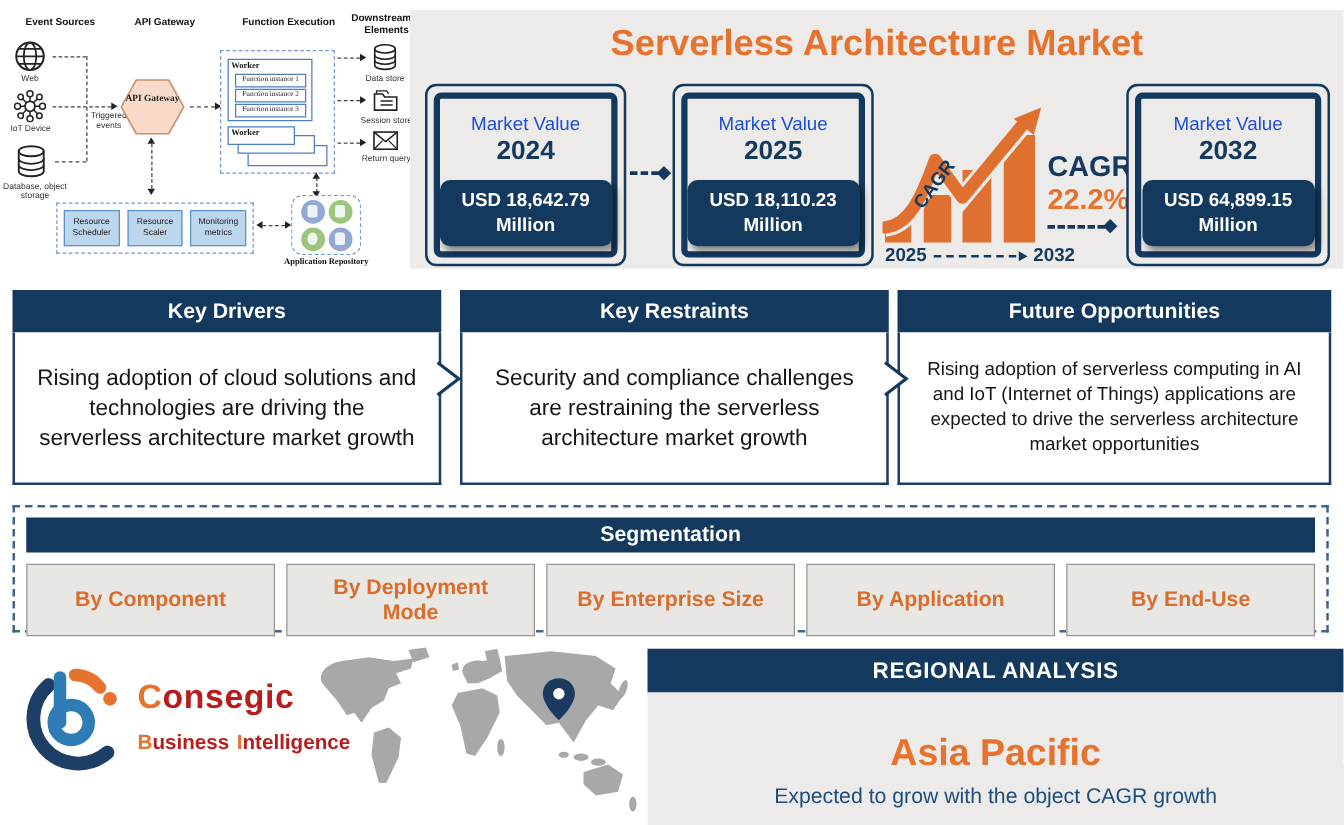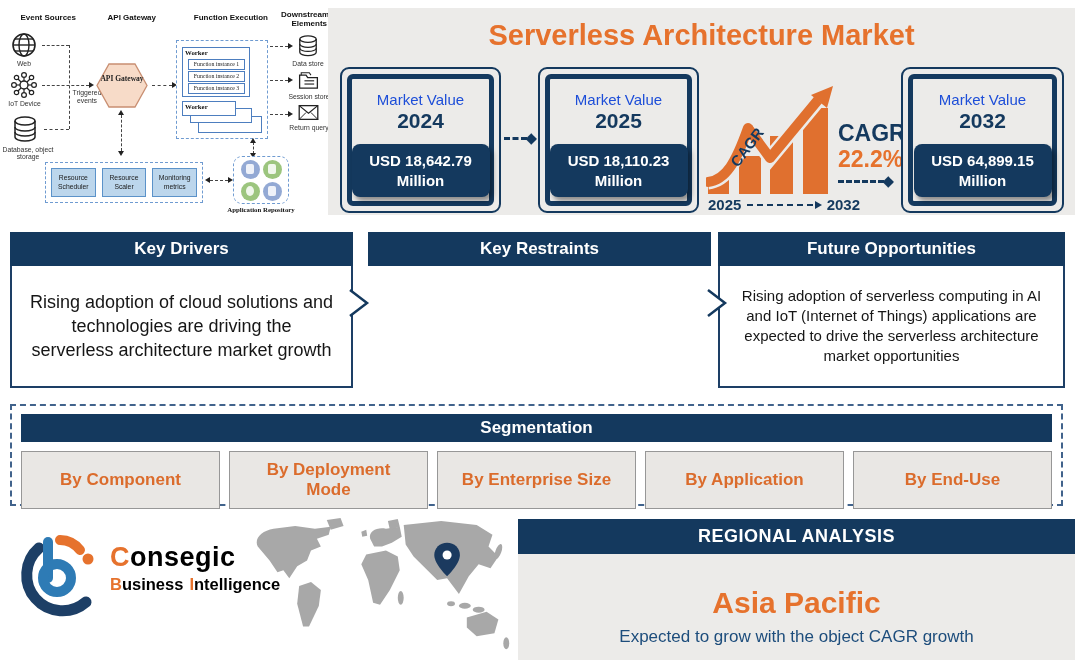--- a/index.html
+++ b/index.html
@@ -49,22 +49,22 @@
     font-weight:bold;font-size:17px;padding:4px 0}
   .seg-items{display:flex;gap:9px;margin:9px 9px 0}
   .seg-item{flex:1;background:#e9e7e4;border:1px solid #979797;color:#db6c2c;font-weight:bold;
     font-size:17px;display:flex;align-items:center;justify-content:center;text-align:center;
     height:56px;line-height:1.15;padding:0 14px}
 
   
   .brand{position:absolute;left:16px;top:526px;display:flex;align-items:flex-start}
   .brand-text{margin-left:8px;margin-top:16px}
   .brand-name{font-size:27px;font-weight:bold;letter-spacing:.5px}
-  .brand-line2{font-size:16.5px;font-weight:bold;margin-top:2px}
-  .t-orange{color:#e6722d}.t-navy{color:#000000}
+  .brand-line2{font-size:16.5px;font-weight:bold;margin-top:12px}
+  .t-orange{color:#e6722d}.t-navy{color:#b91c1c}
   .sp{margin-right:6px}
 
   .regional{position:absolute;left:518px;top:519px;width:557px;height:119px}
   .regional-header{background:#14395e;color:#fff;font-weight:bold;font-size:18px;
     text-align:center;padding:7px 0;letter-spacing:.5px}
   .regional-body{background:#ecebe9;height:107px;text-align:center}
   .region-name{color:#e6722d;font-size:30px;font-weight:bold;padding-top:32px}
   .region-note{color:#1d4d7c;font-size:17px;margin-top:7px}
 
   
@@ -307,20 +307,21 @@
 
   <div class="insight" style="left:10px;width:343px">
     <div class="insight-header">Key Drivers</div>
     <div class="insight-body">Rising adoption of cloud solutions and technologies are driving the serverless architecture market growth</div>
   </div>
   <svg class="chevron" style="left:347px" width="24" height="30" viewBox="0 0 24 30">
     <polyline points="3,2 20,15 3,28" fill="#fff" stroke="#14395e" stroke-width="2.5"></polyline>
   </svg>
   <div class="insight" style="left:368px;width:343px">
     <div class="insight-header">Key Restraints</div>
+    <div class="insight-body">Security and compliance challenges are restraining the serverless architecture market growth</div>
   </div>
   <svg class="chevron" style="left:705px" width="24" height="30" viewBox="0 0 24 30">
     <polyline points="3,2 20,15 3,28" fill="#fff" stroke="#14395e" stroke-width="2.5"></polyline>
   </svg>
   <div class="insight" style="left:718px;width:347px">
     <div class="insight-header">Future Opportunities</div>
     <div class="insight-body" style="font-size:15px">Rising adoption of serverless computing in AI and IoT (Internet of Things) applications are expected to drive the serverless architecture market opportunities</div>
   </div>
 
   <div class="seg">

